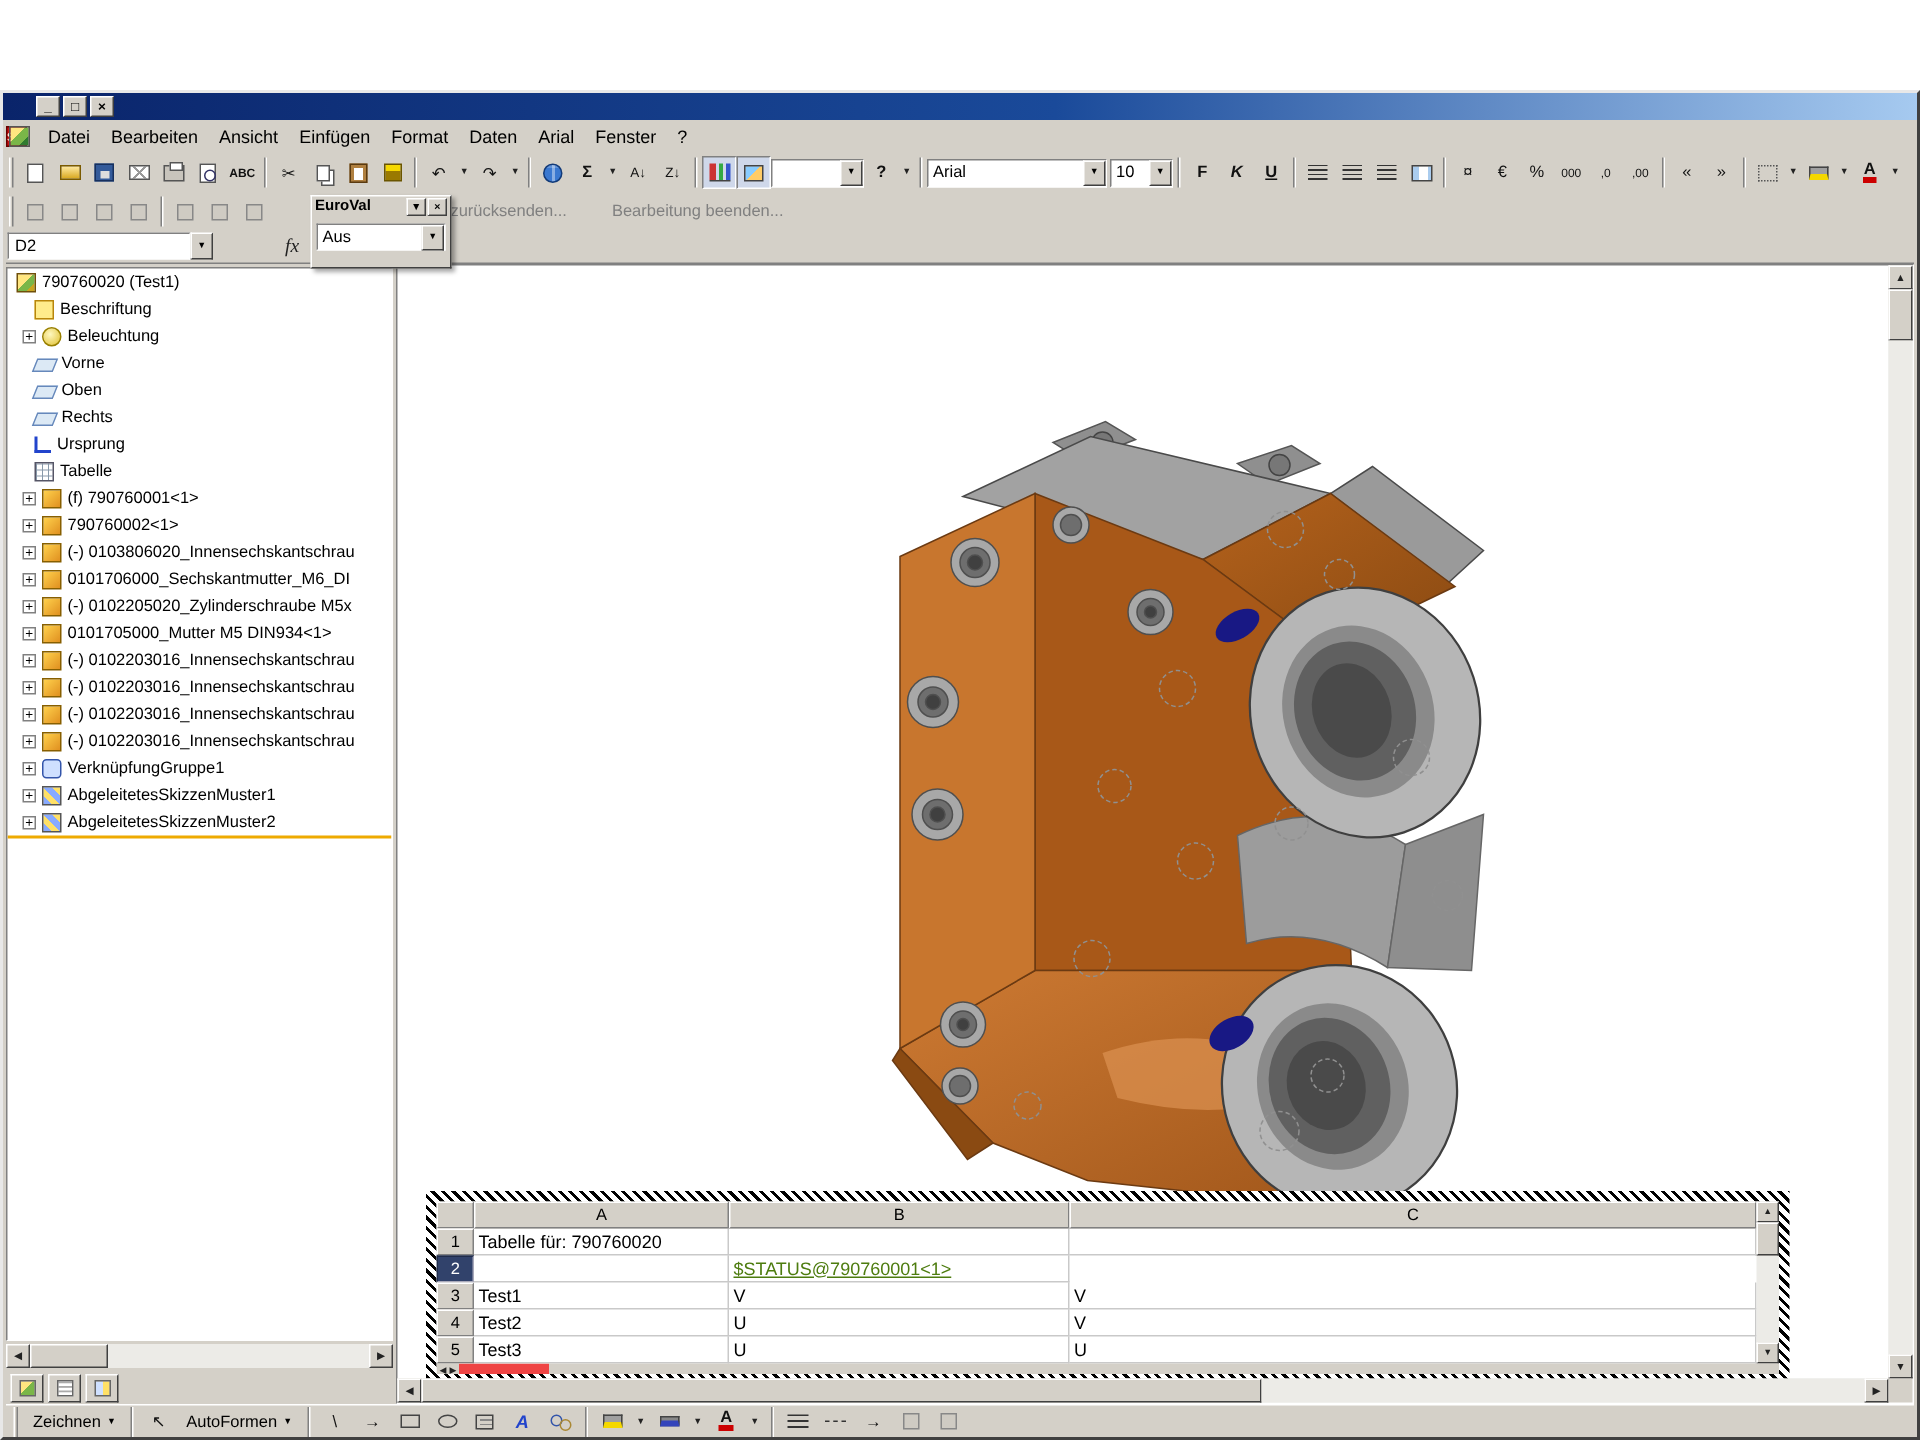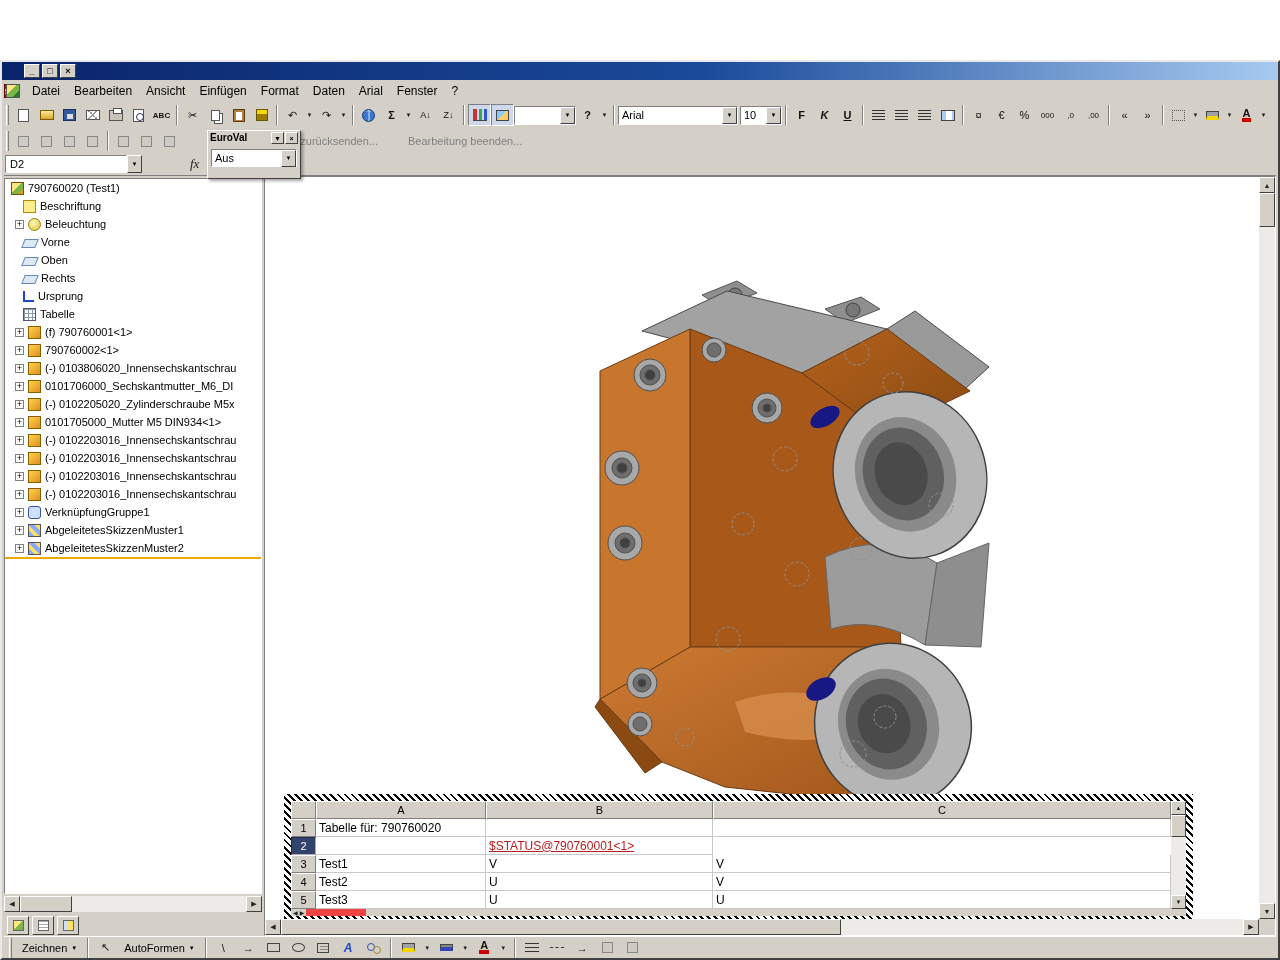--- a/index.html
+++ b/index.html
@@ -142,21 +142,21 @@
   .xl { width:100%; height:100%; background:#fff; position:relative; font-size:12px; overflow:hidden;}
   .xhdr,.xrow { display:flex; height:18px; }
   .xcorner { width:25px; flex:none; background:#d4d0c8; border:1px solid; border-color:#fff #808080 #808080 #fff;}
   .xch { background:#d4d0c8; border:1px solid; border-color:#fff #808080 #808080 #fff; display:flex; align-items:center; justify-content:center; font-size:11px; flex:none;}
   .xrh { width:25px; flex:none; background:#d4d0c8; border:1px solid; border-color:#fff #808080 #808080 #fff;
          font-size:11px; display:flex; align-items:center; justify-content:center;}
   .xrh.sel { background:#31426b; color:#fff; border-color:#202c4a #aab #aab #202c4a;}
   .xc { border-right:1px solid #c9c9c9; border-bottom:1px solid #c9c9c9; padding:0 3px; white-space:nowrap; overflow:hidden;
         display:flex; align-items:center; flex:none;}
   .ca { width:170px; } .cb { width:227px; } .cc { width:458px; }
-  .lnk { color:#b91c1c; text-decoration:underline; }
+  .lnk { color:#4d7c0f; text-decoration:underline; }
   .xvs { position:absolute; right:0; top:0; width:15px; height:108px; background:#ecebe7;}
   .xvs .sbtn { width:15px; height:14px; font-size:6px;}
   .xvs .sthumb { width:15px; height:22px; }
   .xtabs { position:absolute; left:0; bottom:0; width:100%; height:7px; background:#d4d0c8; overflow:hidden;
            display:flex; align-items:flex-start; font-size:9px; gap:2px; padding-left:2px;}
   .xtab { background:#fff; border:7px solid #ef4444; padding:0 6px; font-size:9px; }
   .xnav { font-size:6px; color:#222; }
 
   
   .dtb { position:absolute; left:2px; bottom:0; right:2px; height:22px; background:#d4d0c8; border-top:1px solid #fff;

